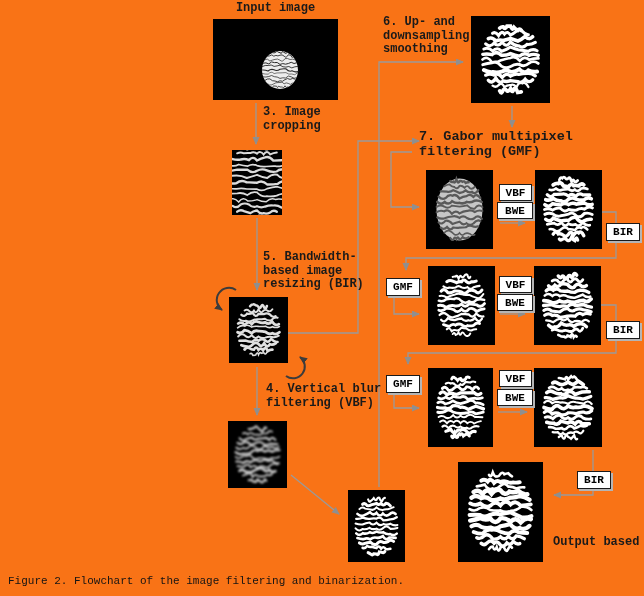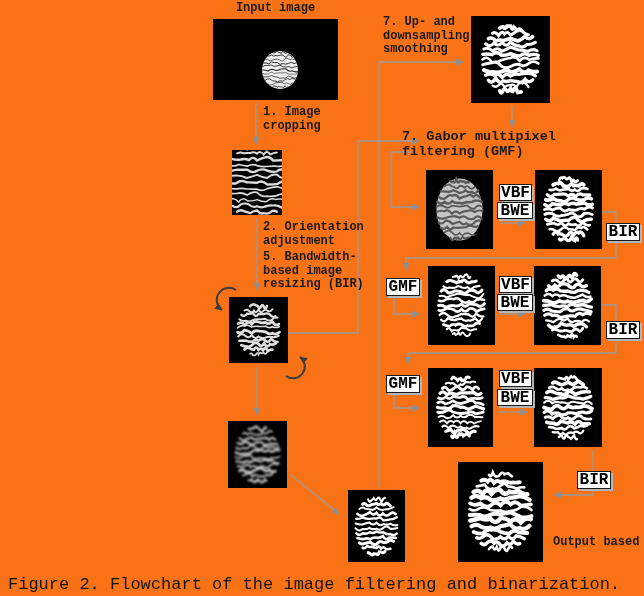--- a/index.html
+++ b/index.html
@@ -2,26 +2,26 @@
 <html><head>
 <meta charset="utf-8">
 <style>
   html,body{margin:0;padding:0;background:#fff;}
   .stage{position:relative;width:644px;height:596px;background:#f97316;
          font-family:Liberation Mono, monospace;overflow:hidden;}
   .lbl{position:absolute;font-weight:bold;font-size:12px;line-height:13.5px;
        color:#1a1a1a;white-space:pre-line;}
   .lbl-big{font-size:13.5px;line-height:14.5px;}
   .opbox{position:absolute;background:#ffffff;border:1.5px solid #1a1a1a;
-         box-shadow:2px 2px 0 #b5b5b5;font-weight:bold;font-size:16px;
+         box-shadow:2px 2px 0 #b5b5b5;font-weight:bold;font-size:11px;
          color:#000;display:flex;align-items:center;justify-content:center;
          box-sizing:border-box;}
   .fp{position:absolute;}
   .fp svg{display:block;}
-  .caption{position:absolute;font-size:17px;font-weight:normal;color:#141414;}
+  .caption{position:absolute;font-size:11px;font-weight:normal;color:#141414;}
   .wires{position:absolute;left:0;top:0;pointer-events:none;}
 </style>
 </head>
 <body>
 
 <div class="stage">
 
   <svg class="wires" width="644" height="596" viewBox="0 0 644 596">
     <defs>
       <marker id="ah" markerWidth="9" markerHeight="8" refX="7" refY="3.5" orient="auto" markerUnits="userSpaceOnUse">
@@ -310,31 +310,31 @@
           <path d="M 13.5 64.3 Q 18.4 61.3 23.2 64.8 Q 28.0 66.7 32.8 65.5 Q 37.7 68.2 42.5 64.3 Q 47.3 63.5 52.2 62.0 Q 57.0 68.4 61.8 65.9 Q 66.6 68.8 71.5 63.8" stroke="#ffffff" stroke-width="4.1" fill="none" stroke-linecap="round"></path>
           <path d="M 15.7 70.0 Q 20.1 71.9 24.6 71.7 Q 29.1 66.8 33.6 67.9 Q 38.0 67.0 42.5 69.7 Q 47.0 71.5 51.4 71.6 Q 55.9 66.7 60.4 70.3 Q 64.9 70.9 69.3 71.0" stroke="#ffffff" stroke-width="3.8" fill="none" stroke-linecap="round"></path>
           <path d="M 18.8 75.7 Q 22.7 77.8 26.7 73.4 Q 30.6 71.4 34.6 76.8 Q 38.5 78.0 42.5 74.8 Q 46.5 79.1 50.4 74.2 Q 54.4 79.4 58.3 73.9 Q 62.3 74.1 66.2 76.7" stroke="#ffffff" stroke-width="3.4" fill="none" stroke-linecap="round"></path>
           <path d="M 23.3 81.4 Q 26.5 84.1 29.7 80.4 Q 32.9 77.1 36.1 81.1 Q 39.3 78.1 42.5 83.1 Q 45.7 85.9 48.9 81.0 Q 52.1 84.0 55.3 79.4 Q 58.5 82.8 61.7 81.6" stroke="#ffffff" stroke-width="3.5" fill="none" stroke-linecap="round"></path>
           <path d="M 31.0 87.1 Q 32.9 84.2 34.8 84.7 Q 36.7 89.9 38.7 85.2 Q 40.6 91.7 42.5 85.7 Q 44.4 82.9 46.3 86.0 Q 48.3 91.2 50.2 86.9 Q 52.1 82.6 54.0 85.7" stroke="#ffffff" stroke-width="2.6" fill="none" stroke-linecap="round"></path>
         </g>
       </svg>
     </div>
 
   <div class="lbl" style="left:213px;top:2px;width:125px;text-align:center">Input image</div>
-  <div class="lbl" style="left:263px;top:106px">1. Image
+  <div class="lbl" style="left:263px;top:106px">3. Image
 cropping</div>
-  <div class="lbl" style="left:263px;top:221px">2. Orientation
-adjustment</div>
   <div class="lbl" style="left:263px;top:251px">5. Bandwidth-
 based image
 resizing (BIR)</div>
-  <div class="lbl" style="left:383px;top:16px">7. Up- and
+  <div class="lbl" style="left:266px;top:383px">4. Vertical blur
+filtering (VBF)</div>
+  <div class="lbl" style="left:383px;top:16px">6. Up- and
 downsampling
 smoothing</div>
-  <div class="lbl lbl-big" style="left:402px;top:130px">7. Gabor multipixel
+  <div class="lbl lbl-big" style="left:419px;top:130px">7. Gabor multipixel
 filtering (GMF)</div>
   <div class="lbl" style="left:553px;top:536px">Output based</div>
 
   <div class="opbox" style="left:499px;top:184px;width:33px;height:17px">VBF</div>
   <div class="opbox" style="left:497px;top:202px;width:36px;height:17px">BWE</div>
   <div class="opbox" style="left:606px;top:223px;width:34px;height:18px">BIR</div>
 
   <div class="opbox" style="left:386px;top:278px;width:34px;height:18px">GMF</div>
   <div class="opbox" style="left:499px;top:276px;width:33px;height:17px">VBF</div>
   <div class="opbox" style="left:497px;top:294px;width:36px;height:17px">BWE</div>

